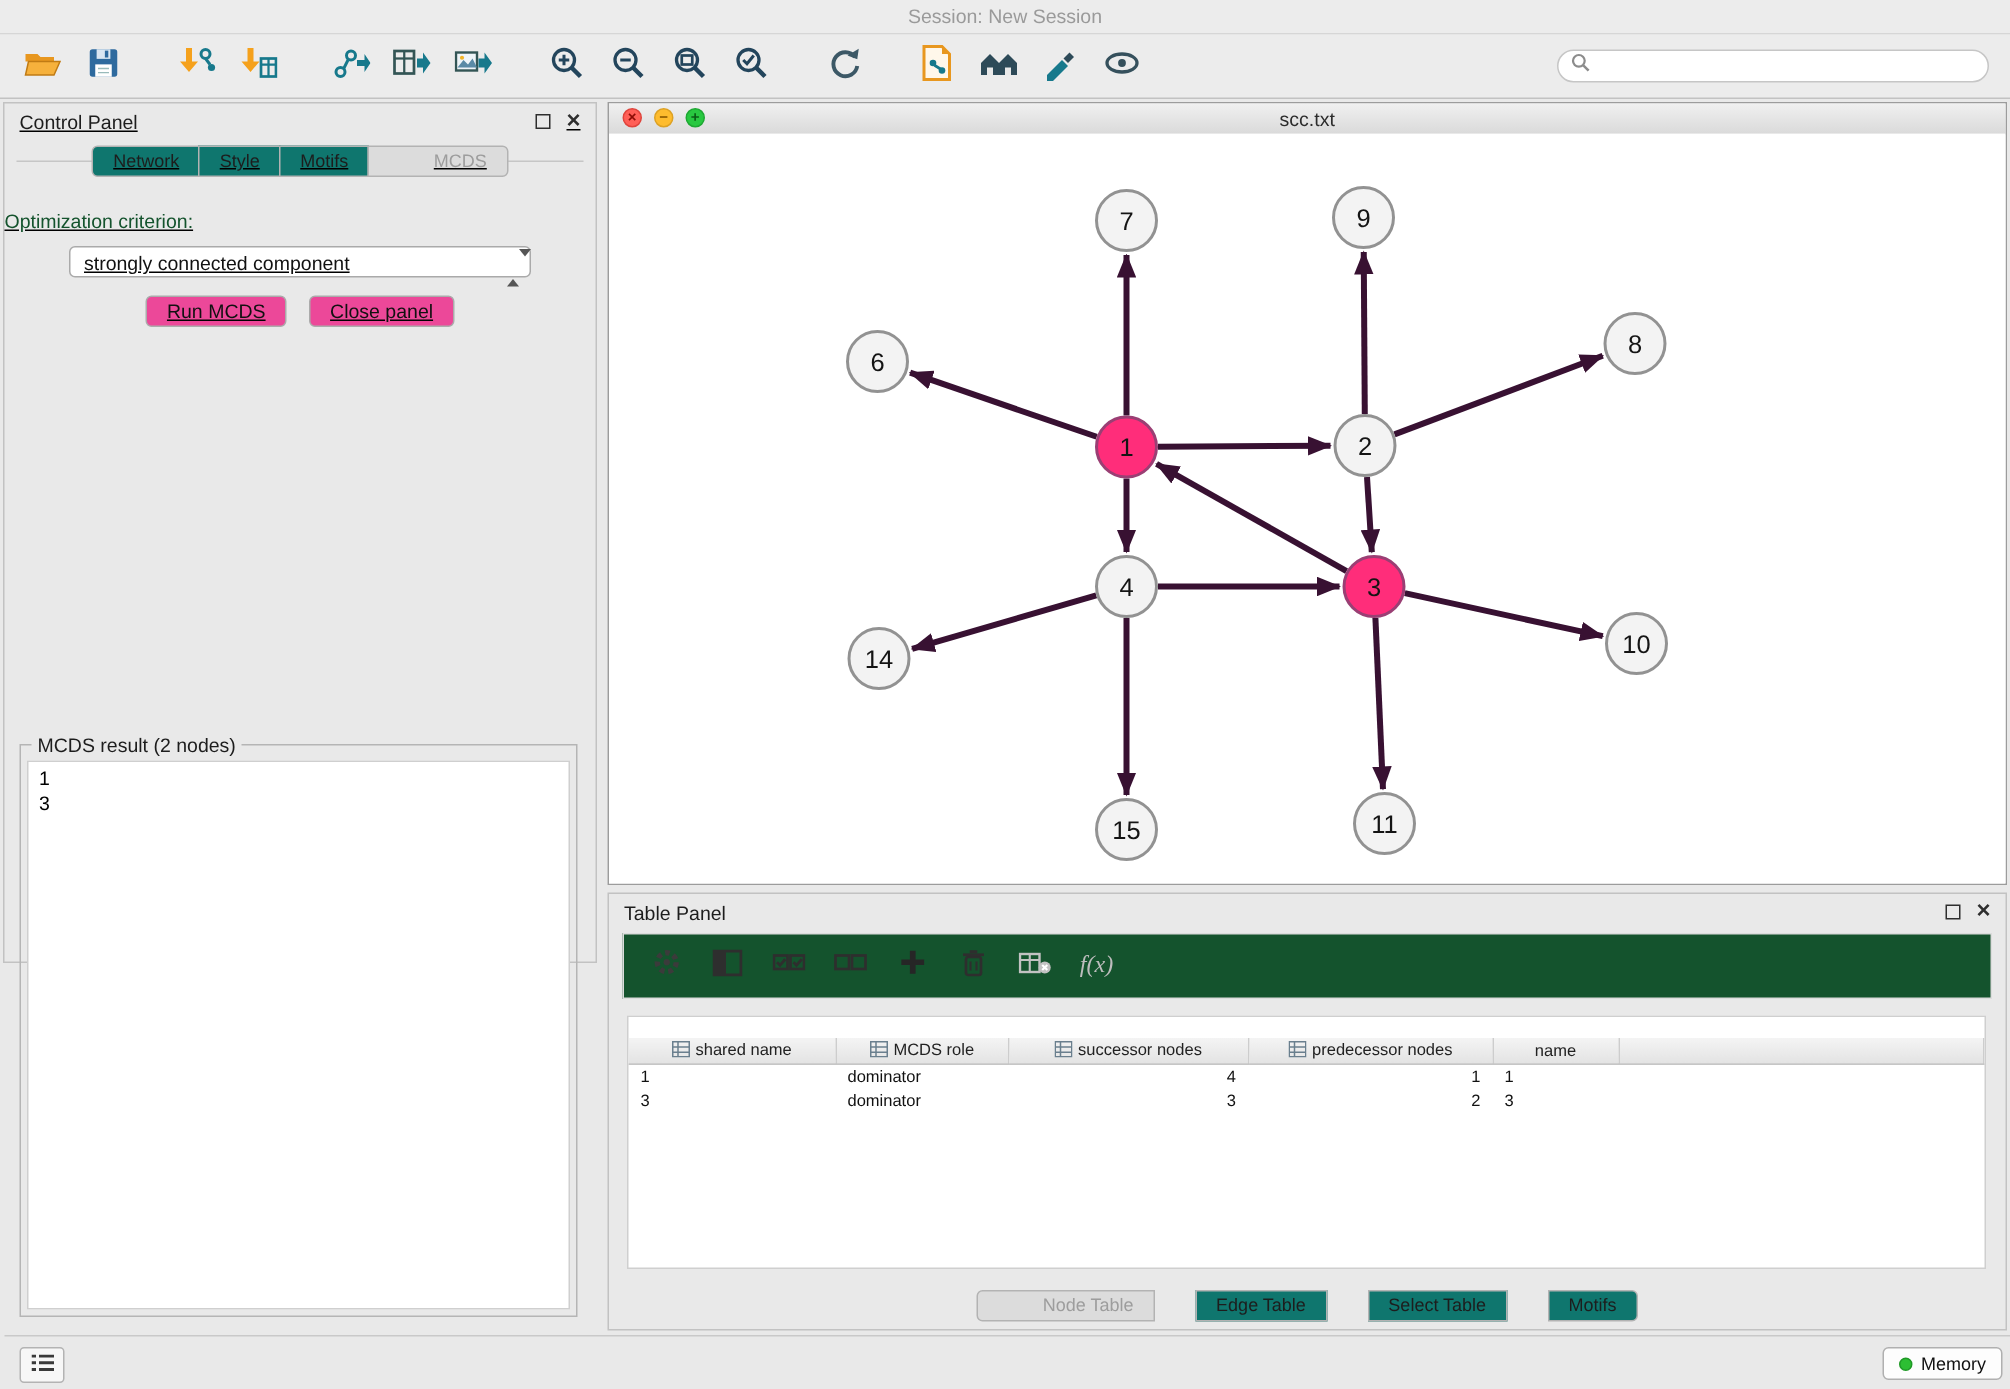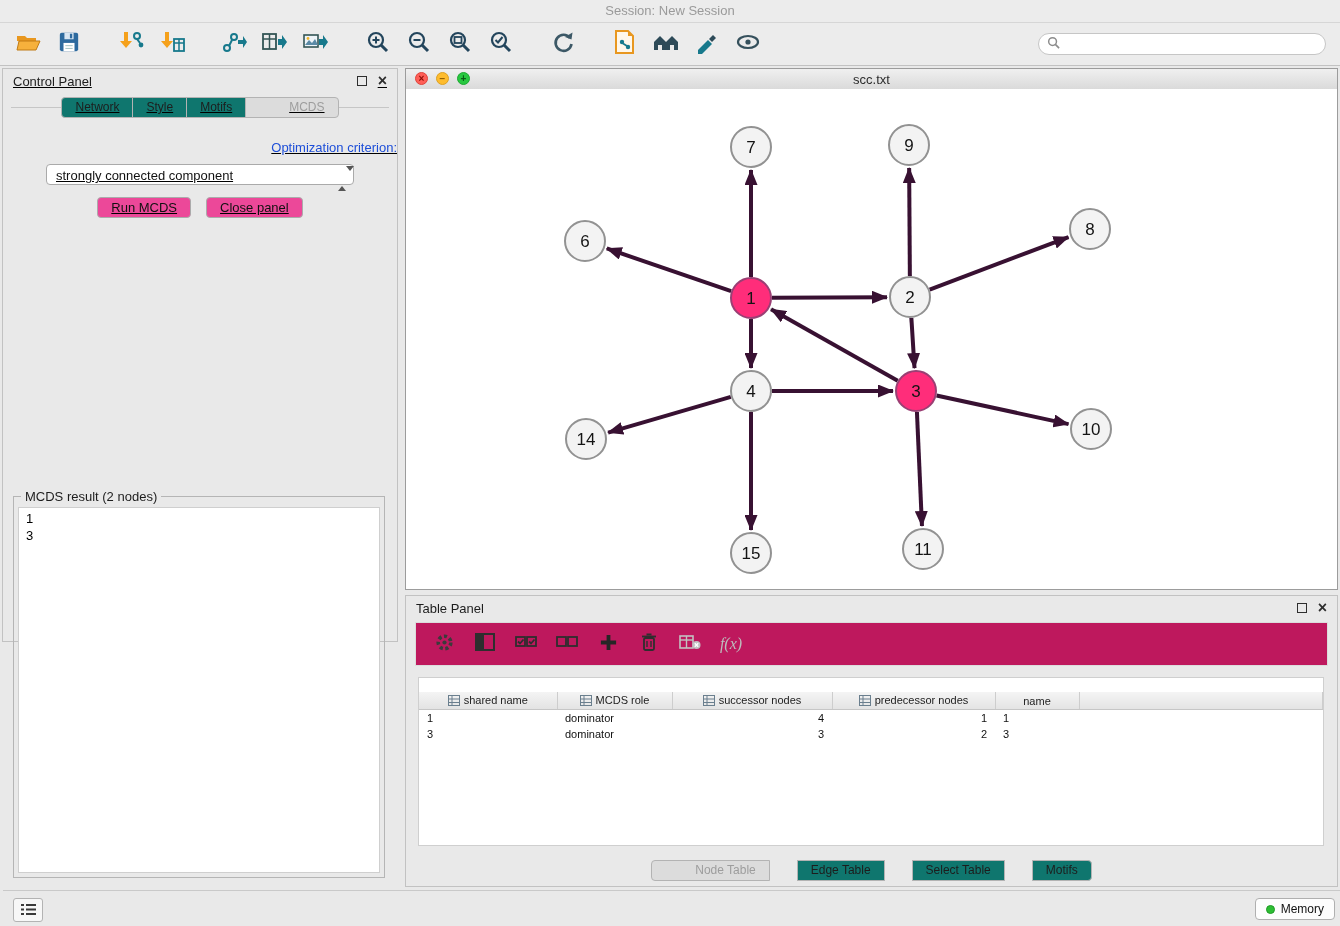--- a/index.html
+++ b/index.html
@@ -27,21 +27,21 @@
   .close-icon{font-size:16px;font-weight:bold;color:#2e2e2e;line-height:12px;}
 
   .cp-tabs{position:relative;margin:4px 8px 0;height:21px;display:flex;justify-content:center;}
   .cp-tabs::before{content:"";position:absolute;left:0;right:0;top:10px;height:1px;background:#c6c6c6;}
   .seg{position:relative;z-index:1;font-size:12px;line-height:19px;padding:0 13px;background:#0f766e;
     border:1px solid #b3b3b3;margin-left:-1px;color:#1d1d1d;cursor:default;}
   .seg:first-child{border-radius:4px 0 0 4px;margin-left:0;}
   .seg:last-child{border-radius:0 4px 4px 0;}
   .seg.active{background:#dcdcdc;color:#9d9d9d;padding-left:43px;}
 
-  .opt-label{margin-top:22px;text-align:right;font-size:13px;color:#1d4ed8;}
+  .opt-label{margin-top:22px;text-align:left;font-size:13px;color:#14532d;}
   .dropdown{position:relative;margin:9px auto 0;width:308px;height:21px;background:#fff;border:1px solid #aaa;
     border-radius:4px;font-size:13px;line-height:21px;padding-left:9px;box-sizing:border-box;color:#111;}
   .updown{position:absolute;right:7px;top:3px;width:8px;}
   .tri-up{width:0;height:0;border-left:4px solid transparent;border-right:4px solid transparent;border-bottom:5px solid #555;}
   .tri-down{width:0;height:0;border-left:4px solid transparent;border-right:4px solid transparent;border-top:5px solid #555;margin-top:3px;}
 
   .cp-buttons{display:flex;justify-content:center;gap:15px;margin-top:12px;}
   .btn{background:#ec4899;border:1px solid #ababab;border-radius:4px;font-size:13px;padding:2px 13px;color:#111;}
 
   .result-group{position:absolute;left:10px;top:427px;width:372px;height:382px;border:1px solid #b5b5b5;box-sizing:border-box;}
@@ -58,21 +58,21 @@
   .light{width:13px;height:13px;border-radius:50%;font-size:10px;line-height:11px;text-align:center;
     font-weight:bold;box-sizing:border-box;}
   .light.red{background:#ff5f57;border:1px solid #df443c;color:#8c0d06;}
   .light.yellow{background:#febc2e;border:1px solid #dda123;color:#8f5c00;}
   .light.green{background:#28c840;border:1px solid #1da832;color:#0a5c16;}
   .canvas{position:absolute;left:0;top:20px;right:0;bottom:0;background:#fff;}
 
   
   .table-panel{position:absolute;left:405px;top:595px;width:933px;height:292px;background:#e9e9e9;
     border:1px solid #c2c2c2;box-sizing:border-box;}
-  .tp-toolbar{position:absolute;left:9px;right:9px;top:26px;height:44px;background:#be185d;
+  .tp-toolbar{position:absolute;left:9px;right:9px;top:26px;height:44px;background:#14532d;
     border:1px solid #dcdcdc;display:flex;align-items:center;gap:17px;padding:0 16px;box-sizing:border-box;}
   .tico{display:flex;align-items:center;justify-content:center;width:24px;height:24px;}
   .fx{font-family:"Liberation Serif",serif;font-style:italic;font-size:16px;color:#bdbdbd;}
 
   .tp-table{position:absolute;left:12px;right:13px;top:81px;height:169px;background:#fff;
     border:1px solid #cfcfcf;overflow:hidden;box-sizing:border-box;}
   table.node-table{width:100%;border-collapse:collapse;table-layout:fixed;font-size:11px;margin-top:14px;}
   table.node-table th{height:17px;background:linear-gradient(#f4f4f4,#e3e3e3);border-right:1px solid #cdcdcd;
     border-bottom:1px solid #c6c6c6;font-weight:normal;color:#222;text-align:center;padding:0;white-space:nowrap;overflow:hidden;}
   table.node-table th .hicon{display:inline-block;vertical-align:-2px;margin-right:4px;}

